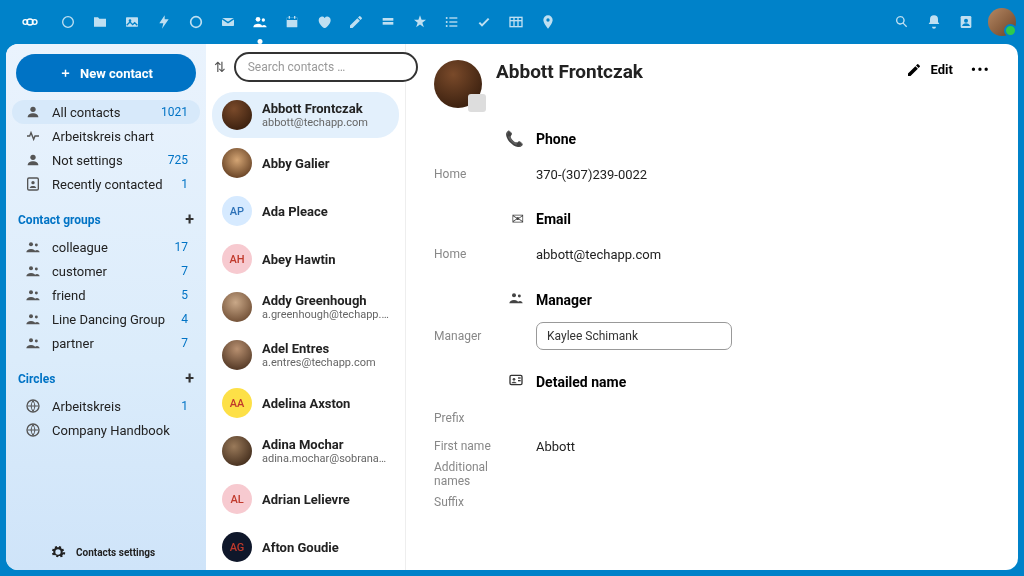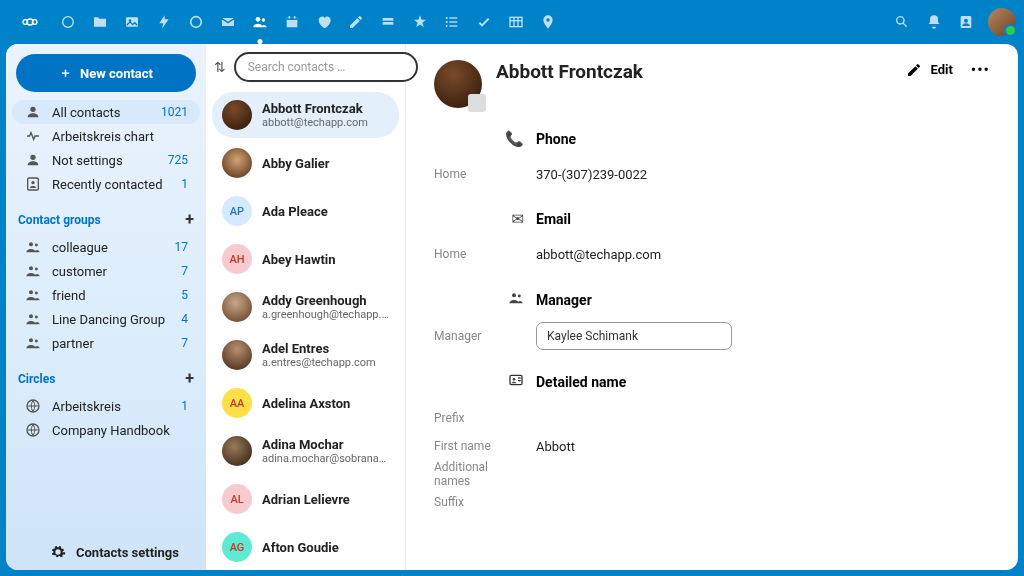--- a/index.html
+++ b/index.html
@@ -16,21 +16,21 @@
 .shell{position:absolute;top:44px;left:6px;right:6px;bottom:6px;background:#fff;border-radius:12px;display:flex;overflow:hidden}
 .sidebar{width:200px;background:linear-gradient(#eaf3fd,#dbecfb 60%,#cfe4f9);display:flex;flex-direction:column;padding:6px 0 0;overflow:hidden}
 .newbtn{margin:4px 10px 8px;background:#0073c5;color:#fff;border:none;border-radius:20px;height:38px;font-weight:700;font-size:13px;display:flex;align-items:center;justify-content:center;gap:8px;cursor:pointer}
 .srow{display:flex;align-items:center;height:24px;padding:0 12px;font-size:13px;color:#222;cursor:pointer;border-radius:18px;margin:0 6px}
 .srow.sel{background:#d7e9fa}
 .srow .sicon{width:18px;margin-right:10px;color:#555;display:flex;justify-content:center}
 .srow .lbl{flex:1}
 .srow .cnt{font-size:12px;font-weight:400;color:#0073c5}
 .shead{font-size:12px;font-weight:700;color:#0073c5;padding:14px 12px 6px;display:flex;align-items:center}
 .shead .plus{margin-left:auto;color:#333;font-size:16px;cursor:pointer}
-.settings{margin-top:auto;padding:10px 14px 10px 44px;font-size:13px;font-weight:700;color:#222;display:flex;align-items:center;gap:10px;cursor:pointer}
+.settings{margin-top:auto;padding:10px 14px 10px 44px;font-size:10px;font-weight:700;color:#222;display:flex;align-items:center;gap:10px;cursor:pointer}
 .list{width:200px;border-right:1px solid #eee;display:flex;flex-direction:column;background:#fff}
 .listhead{display:flex;align-items:center;padding:8px;gap:8px}
 .sorter{width:20px;text-align:center;color:#555;cursor:pointer;font-size:14px}
 .search{flex:1;height:30px;border:2px solid #333;border-radius:18px;padding:0 12px;font-size:12px;outline:none}
 .search::placeholder{color:#999}
 .clist{flex:1;overflow-y:auto}
 .citem{display:flex;align-items:center;padding:8px 10px;gap:10px;cursor:pointer;border-radius:22px;margin:2px 6px}
 .citem.sel{background:#e3f0fc}
 .cava{width:30px;height:30px;border-radius:50%;flex-shrink:0;display:flex;align-items:center;justify-content:center;font-size:11px;font-weight:500}
 .cinfo{overflow:hidden}
@@ -390,21 +390,21 @@
             <div class="csub">adina.mochar@sobrana.com</div>
           </div>
         </div>
         <div class="citem">
           <div class="cava" style="background:#f7cad0;color:#c0392b">AL</div>
           <div class="cinfo">
             <div class="cname">Adrian Lelievre</div>
           </div>
         </div>
         <div class="citem">
-          <div class="cava" style="background:#5eead4;color:#c0392b">AG</div>
+          <div class="cava" style="background:#0f172a;color:#c0392b">AG</div>
           <div class="cinfo">
             <div class="cname">Afton Goudie</div>
           </div>
         </div>
       </div>
   </div>
 
   <div class="detail">
     <div class="dhead">
       <div class="dava"></div>

